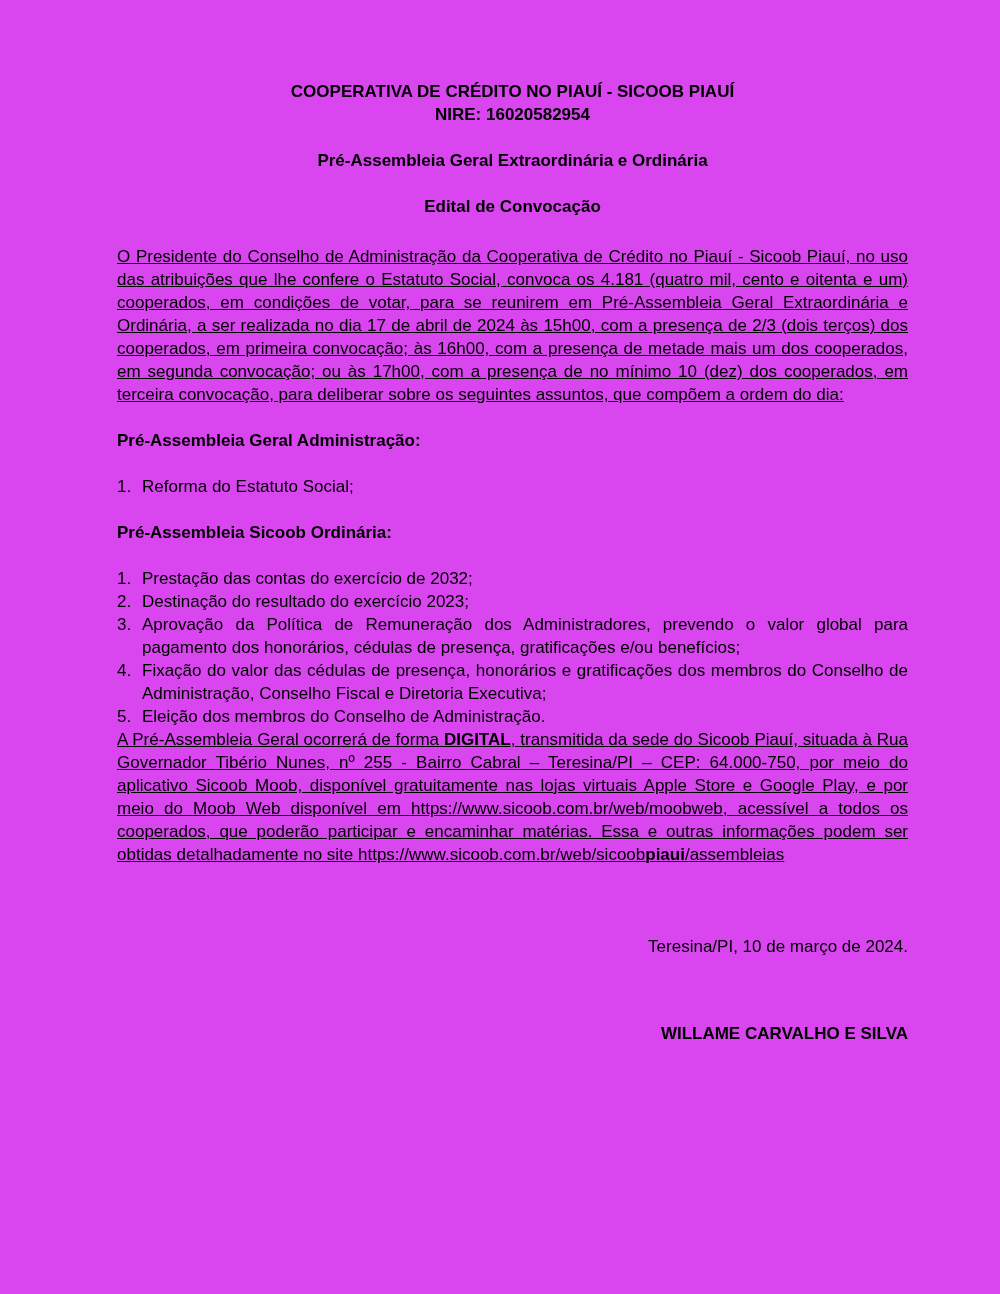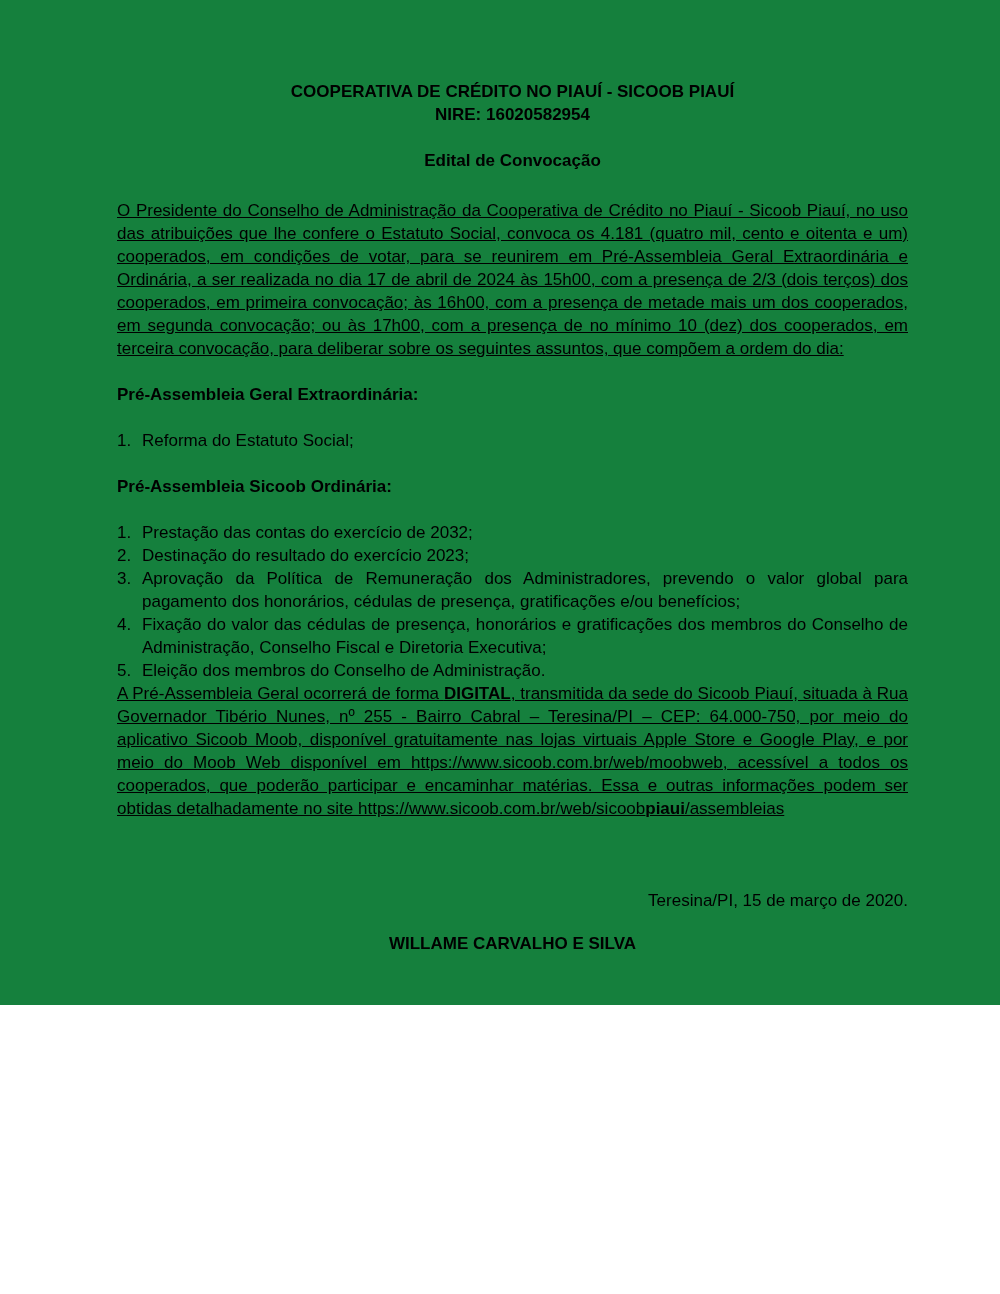--- a/index.html
+++ b/index.html
@@ -1,67 +1,68 @@
 <!DOCTYPE html>
 <html><head>
 <meta charset="utf-8">
 <style>
   * { box-sizing: border-box; }
   html, body { margin: 0; padding: 0; background: #ffffff; }
   .page {
     width: 1000px;
-    height: 1005px;
-    background: #15803d;
+    height: 1294px;
+    background: #d946ef;
     color: #000000;
     font-family: "Liberation Sans", sans-serif;
     font-size: 17px;
     line-height: 23px;
     padding: 80px 92px 7px 117px;
     overflow: hidden;
   }
   .center { text-align: center; }
   .bold { font-weight: bold; }
   .justify { text-align: justify; text-decoration: underline; }
   .subheader { margin-top: 23px; }
-  .title { margin-top: 12px; }
+  .title { margin-top: 23px; }
   p { margin: 0; }
   .intro { margin-top: 27px; }
   .section-heading {
     margin: 23px 0 0 0;
     font-size: inherit;
     line-height: inherit;
     font-weight: bold;
   }
   .list { margin-top: 23px; }
   .list-item { display: flex; }
   .list-item .num { flex: 0 0 25px; width: 25px; }
   .list-item .item-text { flex: 1; text-align: justify; }
   .digital { }
   .link { text-decoration: underline; color: #000000; cursor: pointer; }
   .date-line { margin-top: 69px; text-align: right; }
-  .signature { margin-top: 20px; }
+  .signature { margin-top: 64px; text-align: right; }
 </style>
 </head>
 <body>
 
 <div class="page">
 
   <header class="center">
     <div class="bold">COOPERATIVA DE CRÉDITO NO PIAUÍ - SICOOB PIAUÍ</div>
     <div class="bold">NIRE: 16020582954</div>
 
     <div class="subheader">
+      <div class="bold">Pré-Assembleia Geral Extraordinária e Ordinária</div>
     </div>
 
     <div class="title bold">Edital de Convocação</div>
   </header>
 
   <p class="intro justify">O Presidente do Conselho de Administração da Cooperativa de Crédito no Piauí - Sicoob Piauí, no uso das atribuições que lhe confere o Estatuto Social, convoca os 4.181 (quatro mil, cento e oitenta e um) cooperados, em condições de votar, para se reunirem em Pré-Assembleia Geral Extraordinária e Ordinária, a ser realizada no dia 17 de abril de 2024 às 15h00, com a presença de 2/3 (dois terços) dos cooperados, em primeira convocação; às 16h00, com a presença de metade mais um dos cooperados, em segunda convocação; ou às 17h00, com a presença de no mínimo 10 (dez) dos cooperados, em terceira convocação, para deliberar sobre os seguintes assuntos, que compõem a ordem do dia:</p>
 
-  <h3 class="section-heading">Pré-Assembleia Geral Extraordinária:</h3>
+  <h3 class="section-heading">Pré-Assembleia Geral Administração:</h3>
 
   <div class="list">
     <div class="list-item">
       <span class="num">1.</span>
       <div class="item-text">Reforma do Estatuto Social;</div>
     </div>
   </div>
 
   <h3 class="section-heading">Pré-Assembleia Sicoob Ordinária:</h3>
 
@@ -83,19 +84,19 @@
       <div class="item-text">Fixação do valor das cédulas de presença, honorários e gratificações dos membros do Conselho de Administração, Conselho Fiscal e Diretoria Executiva;</div>
     </div>
     <div class="list-item">
       <span class="num">5.</span>
       <div class="item-text">Eleição dos membros do Conselho de Administração.</div>
     </div>
   </div>
 
   <p class="digital justify"><span> A Pré-Assembleia Geral ocorrerá de forma </span><span class="bold">DIGITAL</span><span>, transmitida da sede do Sicoob Piauí, situada à Rua Governador Tibério Nunes, nº 255 - Bairro Cabral – Teresina/PI – CEP: 64.000-750, por meio do aplicativo Sicoob Moob, disponível gratuitamente nas lojas virtuais Apple Store e Google Play, e por meio do Moob Web disponível em </span><span class="link">https://www.sicoob.com.br/web/moobweb</span><span>, acessível a todos os cooperados, que poderão participar e encaminhar matérias. Essa e outras informações podem ser obtidas detalhadamente no site </span><span class="link"><span>https://www.sicoob.com.br/web/sicoob</span><span class="bold">piaui</span><span>/assembleias</span></span></p>
 
-  <p class="date-line">Teresina/PI, 15 de março de 2020.</p>
+  <p class="date-line">Teresina/PI, 10 de março de 2024.</p>
 
   <div class="signature center">
     <div class="bold">WILLAME CARVALHO E SILVA</div>
   </div>
 
 </div>
 
 </body></html>

